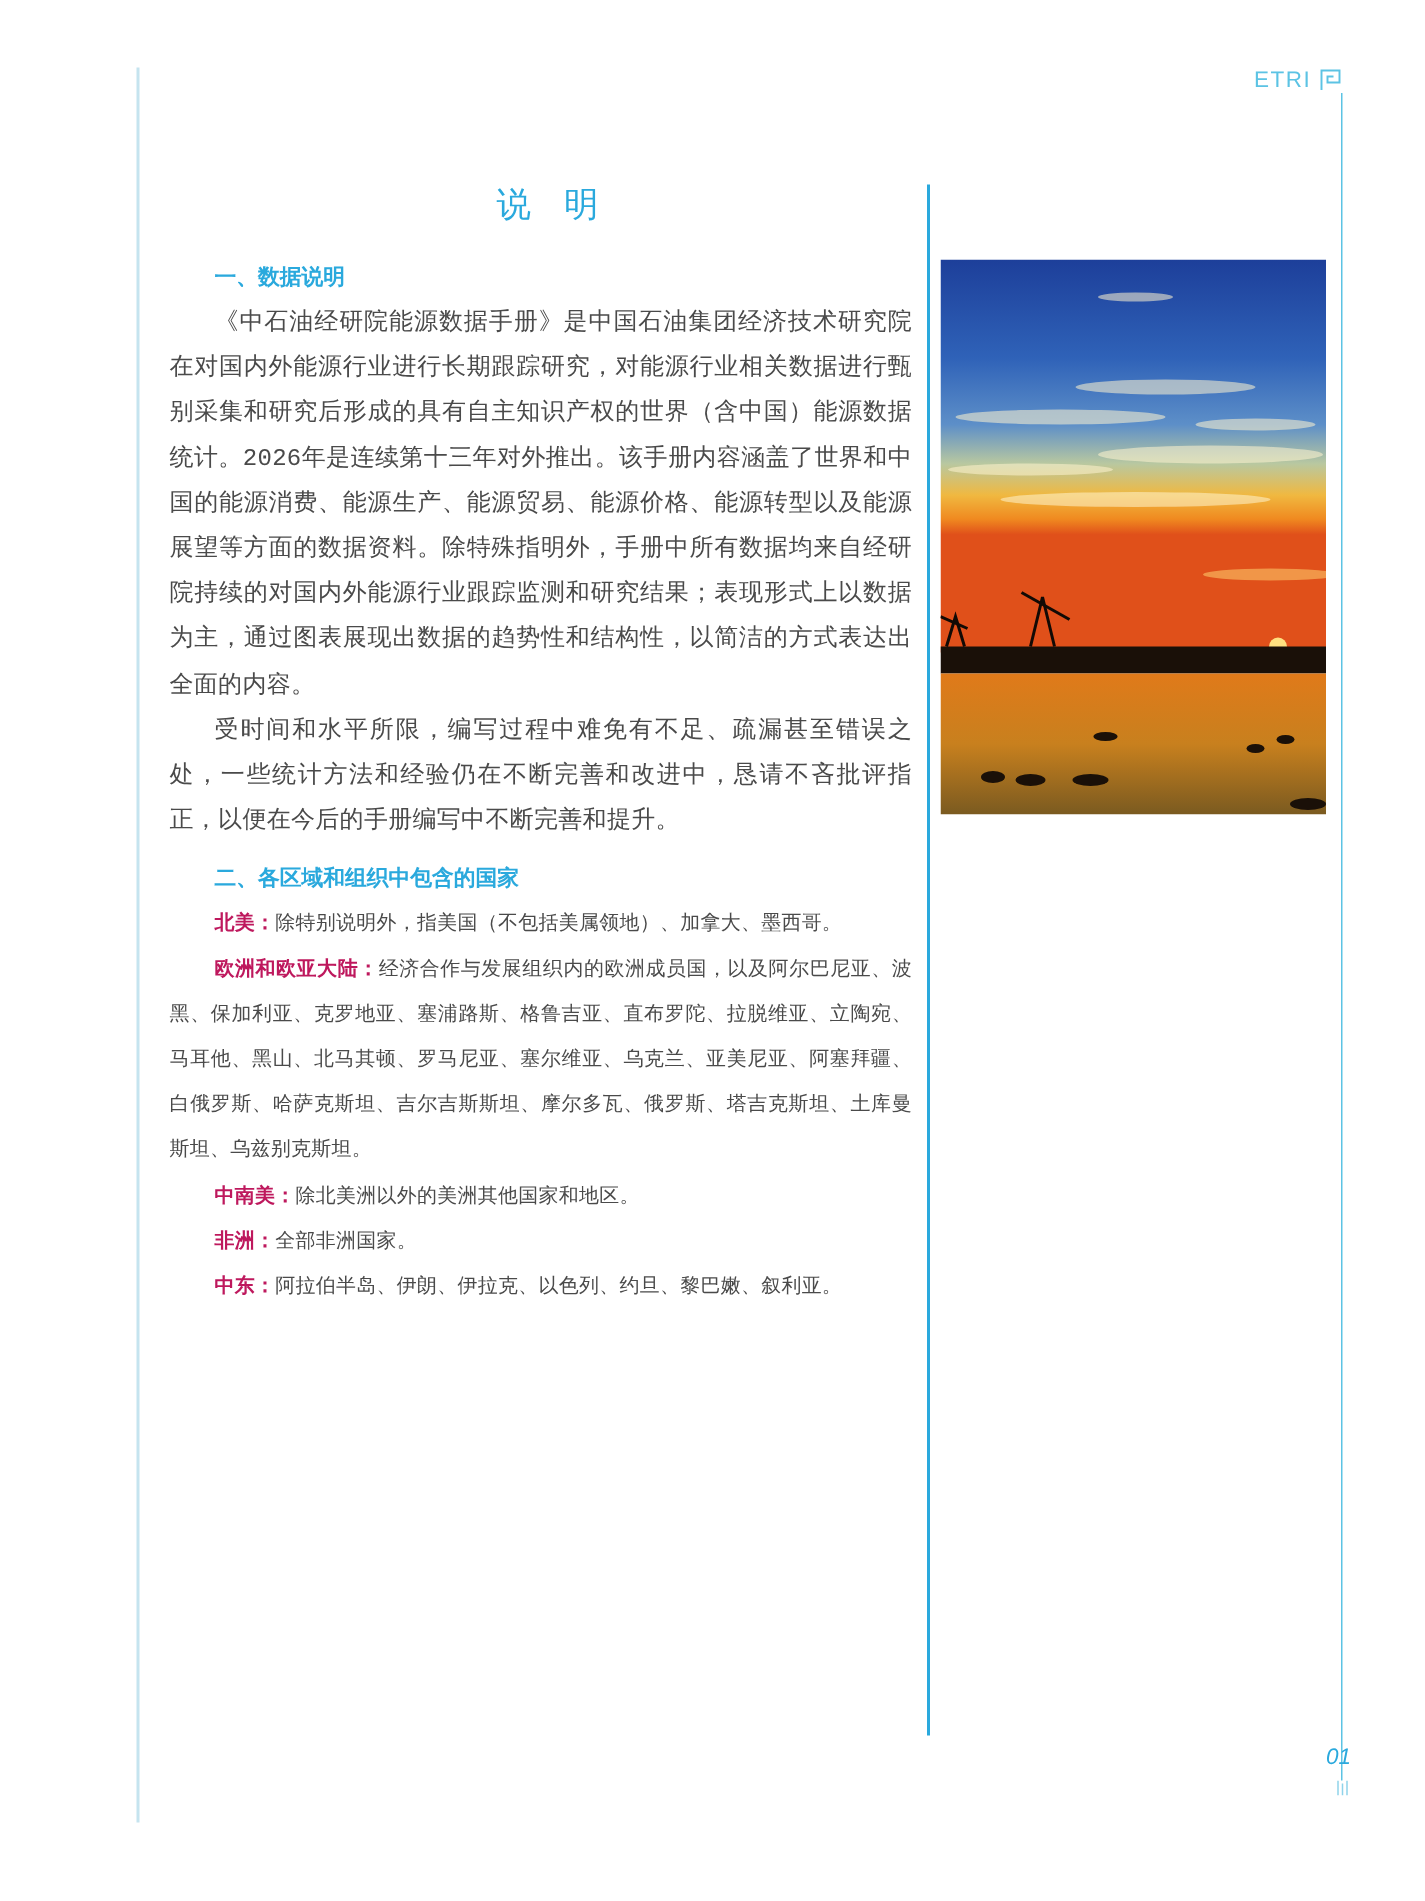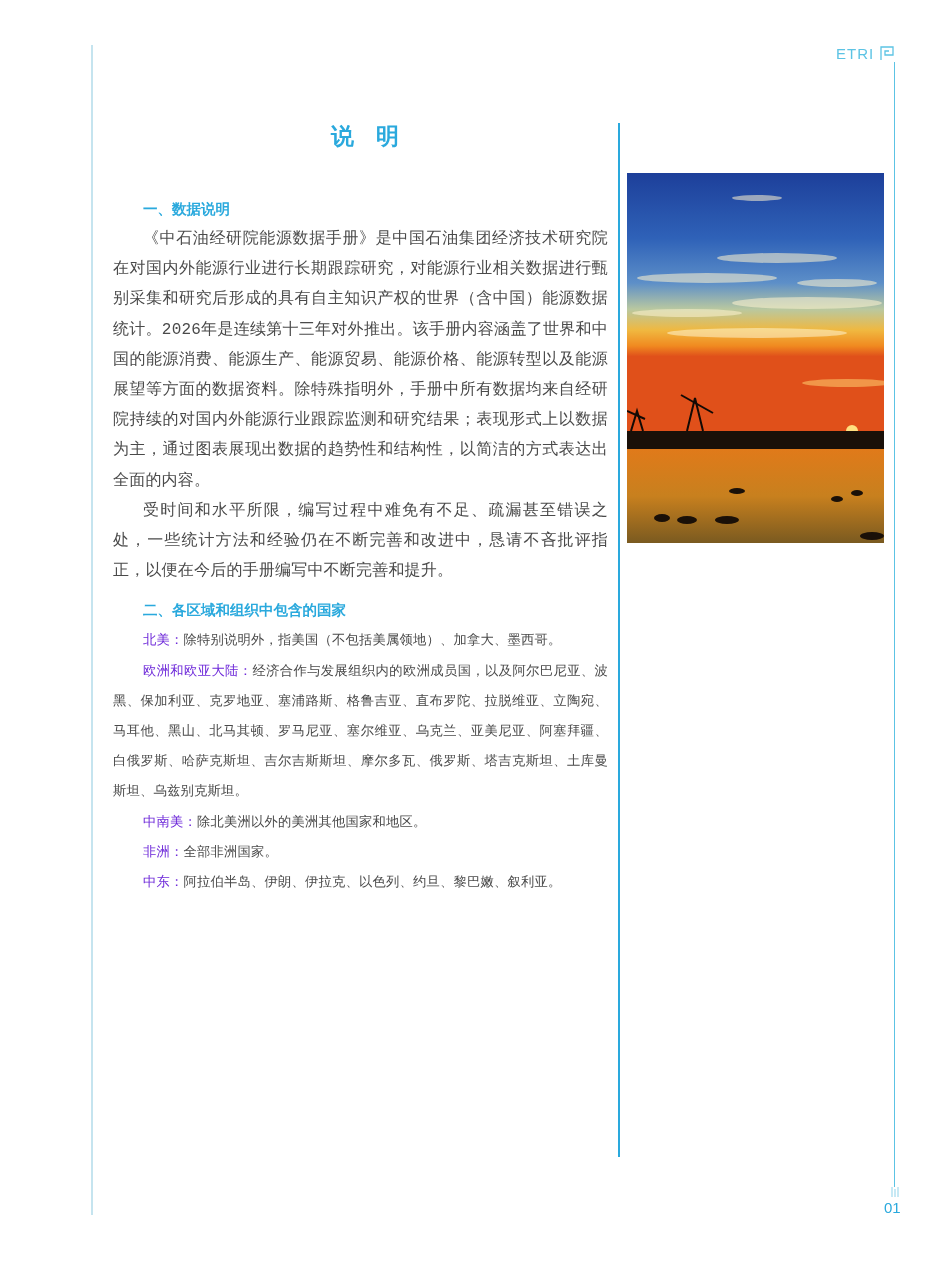--- a/index.html
+++ b/index.html
@@ -4,28 +4,28 @@
   <style>
     html, body { margin: 0; padding: 0; background: #ffffff; }
     body { width: 950px; height: 1267px; position: relative; overflow: hidden;
            font-family: "DejaVu Sans", "Liberation Sans", sans-serif; color: #4a4a4a; }
     .left-rule { position: absolute; left: 91px; top: 45px; width: 2px; height: 1170px; background: #c5e4ef; }
     .center-rule { position: absolute; left: 618px; top: 123px; width: 2px; height: 1034px; background: #2aa9dd; }
     .right-rule { position: absolute; left: 894px; top: 62px; width: 1px; height: 1125px; background: #5cc3e4; }
     .brand { position: absolute; left: 836px; top: 45px; font-size: 15px; letter-spacing: 1px; color: #5cc3e4; font-family: "Liberation Sans", sans-serif; }
     .brand-glyph { position: absolute; left: 880px; top: 46px; width: 14px; height: 15px; }
     .page-ticks { position: absolute; left: 891px; top: 1187px; width: 8px; height: 10px; }
-    .page-num { position: absolute; left: 884px; top: 1199px; font-size: 15px; color: #2aa9dd; font-family: "Liberation Sans", sans-serif; }
+    .page-num { position: absolute; left: 884px; top: 1163px; font-size: 15px; font-style: italic; color: #2aa9dd; font-family: "Liberation Sans", sans-serif; }
     .title { position: absolute; left: 110px; width: 510px; top: 121px; text-align: center;
-             font-size: 23px; font-weight: bold; color: #2aa9dd; letter-spacing: 22px; text-indent: 22px; }
-    .content { position: absolute; left: 113px; top: 170px; width: 495px; margin-top: 24px; }
+             font-size: 23px; font-weight: normal; color: #2aa9dd; letter-spacing: 22px; text-indent: 22px; }
+    .content { position: absolute; left: 113px; top: 170px; width: 495px; }
     .heading { font-size: 14.5px; color: #2aa9dd; margin: 0; padding-left: 30px; height: 30px; line-height: 30px; }
     .para { font-size: 16px; line-height: 30.2px; margin: 0; text-indent: 30px; text-align: justify; letter-spacing: 0.2px; font-family: Liberation Mono, monospace; }
     .region { font-size: 13.3px; line-height: 30.2px; margin: 0; text-indent: 30px; text-align: justify; letter-spacing: 0.2px; }
-    .region b { color: #6d28d9; font-weight: normal; }
+    .region b { color: #be185d; font-weight: bold; }
     .gap { height: 9px; }
     .photo { position: absolute; left: 627px; top: 173px; width: 257px; height: 370px; overflow: hidden; }
   </style>
 </head>
 <body>
 
 <div class="left-rule"></div>
 <div class="center-rule"></div>
 <div class="right-rule"></div>
 

